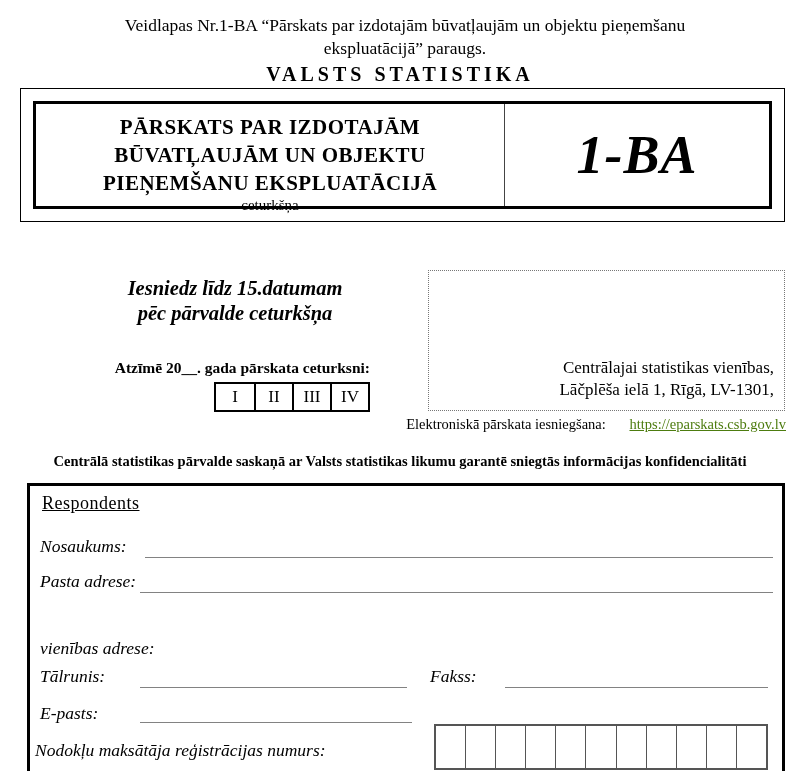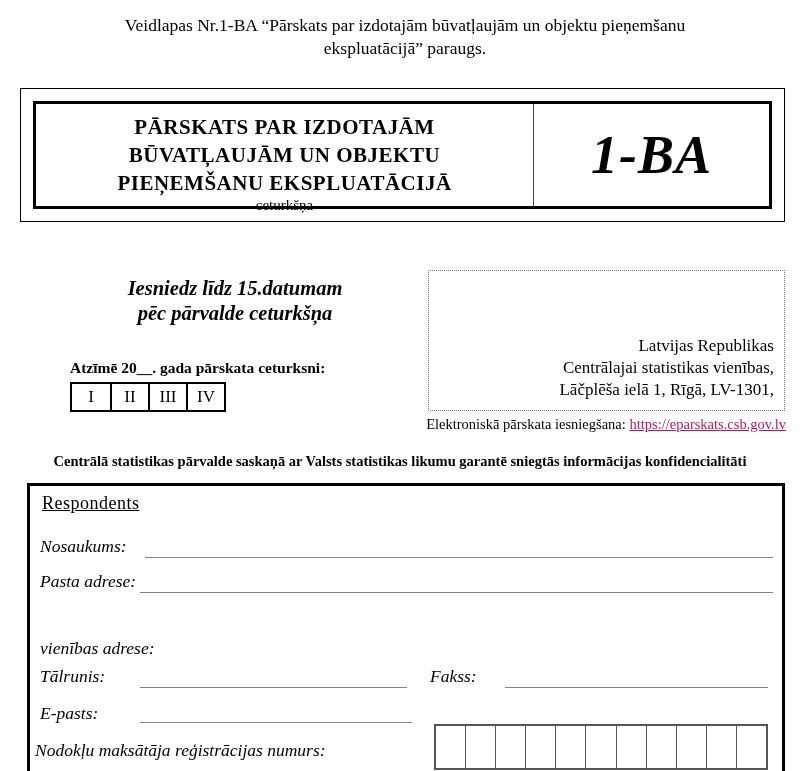--- a/index.html
+++ b/index.html
@@ -59,21 +59,21 @@
     font-size: 21px;
     line-height: 28px;
     letter-spacing: 0.5px;
     text-align: center;
   }
   .title-period {
     margin-top: auto;
     font-size: 15px;
   }
   .title-right {
-    width: 236px;
+    width: 265px;
     border-left: 1px solid #444;
     display: flex;
     align-items: center;
     justify-content: center;
   }
   .form-code {
     font-size: 54px;
     font-weight: bold;
     font-style: italic;
     letter-spacing: 1px;
@@ -100,21 +100,21 @@
     justify-content: flex-end;
     padding: 6px 10px 9px 6px;
     text-align: right;
     font-size: 17px;
     line-height: 22px;
   }
   .quarter-block {
     position: absolute;
     top: 359px; left: 70px;
     width: 300px;
-    text-align: left;
+    text-align: right;
   }
   .quarter-label {
     font-weight: bold;
     font-size: 15.5px;
   }
   .q-table {
     display: inline-flex;
     border: 2px solid #000;
     margin-top: 5px;
     background: #fff;
@@ -188,20 +188,21 @@
     border-right: 1px solid #555;
   }
   .tax-cell:last-child { border-right: none; }
 </style>
 </head>
 <body>
 
 <div class="page">
 
   <div class="top-note">Veidlapas Nr.1-BA “Pārskats par izdotajām būvatļaujām un objektu pieņemšanu ekspluatācijā” paraugs.</div>
+  <div class="valsts-heading">VALSTS STATISTIKA</div>
 
   <div class="title-box">
     <div class="title-box-inner">
       <div class="title-left">
         <div class="title-line">PĀRSKATS PAR IZDOTAJĀM</div>
         <div class="title-line">BŪVATĻAUJĀM UN OBJEKTU</div>
         <div class="title-line">PIEŅEMŠANU EKSPLUATĀCIJĀ</div>
         <div class="title-period">ceturkšņa</div>
       </div>
       <div class="title-right">
@@ -209,39 +210,38 @@
       </div>
     </div>
   </div>
 
   <div class="submit-note">
     <div>Iesniedz līdz 15.datumam</div>
     <div>pēc pārvalde ceturkšņa</div>
   </div>
 
   <div class="recipient-box">
-    <div>Latvijas Republikas</div>
     <div>Centrālajai statistikas vienības,</div>
     <div>Lāčplēša ielā 1, Rīgā, LV-1301,</div>
   </div>
 
   <div class="quarter-block">
     <div class="quarter-label">Atzīmē 20__. gada pārskata ceturksni:</div>
     <div class="q-table">
         <div class="q-cell">I</div>
         <div class="q-cell">II</div>
         <div class="q-cell">III</div>
         <div class="q-cell">IV</div>
       </div>
   </div>
 
   <div class="eservice-line">
     <span>Elektroniskā pārskata iesniegšana:</span>
     <span> </span>
-    <span class="eservice-link" style="color: #be185d;">https://eparskats.csb.gov.lv</span>
+    <span class="eservice-link" style="color: #4d7c0f; margin-left: 20px;">https://eparskats.csb.gov.lv</span>
   </div>
 
   <div class="confidentiality">Centrālā statistikas pārvalde saskaņā ar Valsts statistikas likumu garantē sniegtās informācijas konfidencialitāti</div>
 
   <div class="respondent-box">
     <div class="rb-heading">Respondents</div>
 
     <div class="rb-label" style="left:10px; top:50px;">Nosaukums:</div>
     <div class="field-line" style="left:115px; top:71px; width:628px;"></div>
 

